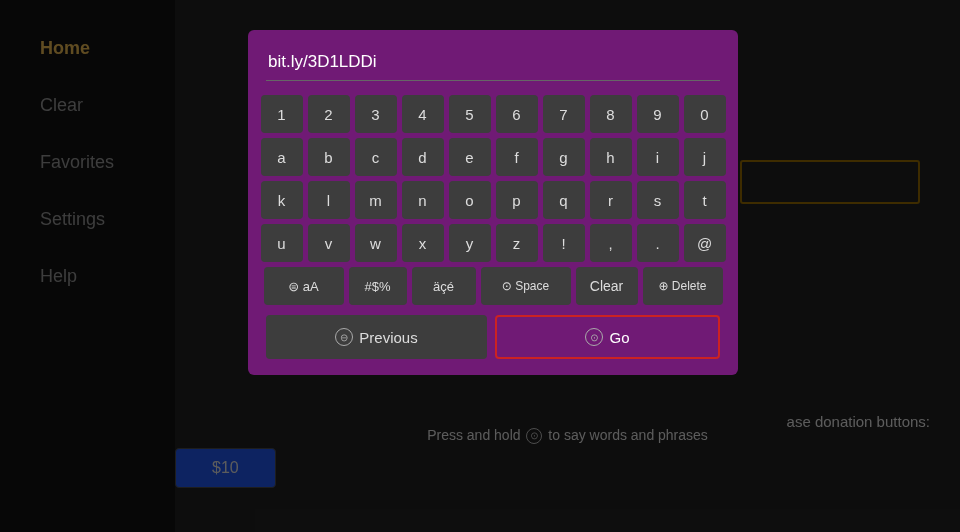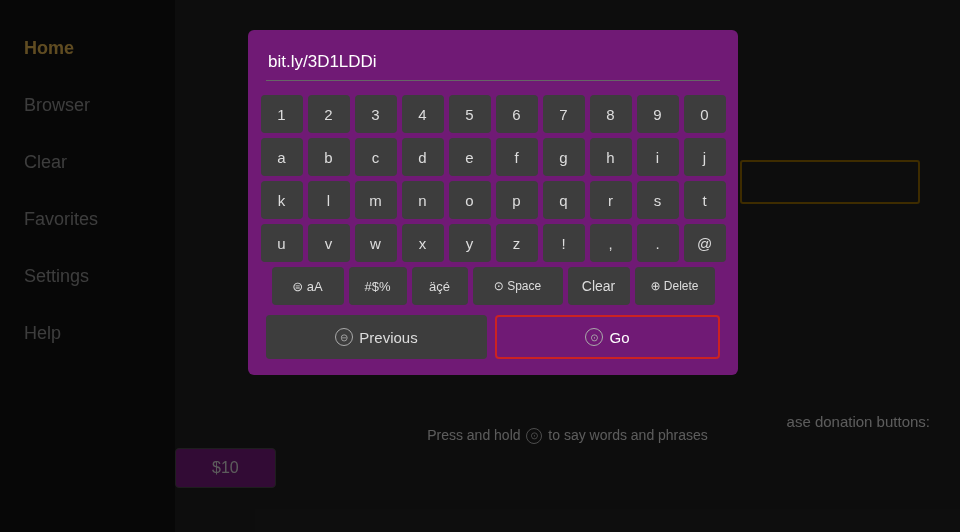--- a/index.html
+++ b/index.html
@@ -21,20 +21,21 @@
       background: #111;
       display: flex;
       flex-direction: column;
       padding: 20px 0;
     }
     .sidebar-item {
       padding: 18px 24px;
       color: #888;
       font-size: 18px;
       cursor: pointer;
+      margin-left: 16px;
     }
     .sidebar-item.active {
       color: #d4a84b;
       font-weight: bold;
     }
 
     
     .main {
       position: absolute;
       left: 175px; top: 0;
@@ -63,21 +64,21 @@
       text-align: right;
       width: 100%;
       padding-right: 30px;
     }
     .donation-row {
       display: flex;
       gap: 20px;
       margin-bottom: 14px;
     }
     .donation-btn {
-      background: #701a75;
+      background: #1d4ed8;
       border: 1px solid #444;
       color: #ccc;
       padding: 10px 36px;
       font-size: 16px;
       border-radius: 4px;
     }
 
     
     .url-input-display {
       position: absolute;
@@ -143,29 +144,29 @@
       font-size: 15px;
       width: 42px;
       height: 38px;
       display: flex;
       align-items: center;
       justify-content: center;
       cursor: pointer;
       flex-shrink: 0;
     }
     .key.aA {
-      width: 72px;
+      width: 80px;
       font-size: 12px;
     }
     .key.hash {
       width: 58px;
       font-size: 13px;
     }
     .key.accentkey {
-      width: 56px;
+      width: 64px;
       font-size: 13px;
     }
     .key.spacekey {
       width: 90px;
       font-size: 13px;
     }
     .key.deletekey {
       width: 80px;
       font-size: 13px;
     }
@@ -239,23 +240,20 @@
     }
   </style>
 </head>
 <body>
 
 <div class="sidebar">
   <div class="sidebar-item active">
     <span>Home</span>
   </div>
   <div class="sidebar-item">
-    <span>Browser</span>
-  </div>
-  <div class="sidebar-item">
     <span>Clear</span>
   </div>
   <div class="sidebar-item">
     <span>Favorites</span>
   </div>
   <div class="sidebar-item">
     <span>Settings</span>
   </div>
   <div class="sidebar-item">
     <span>Help</span>

